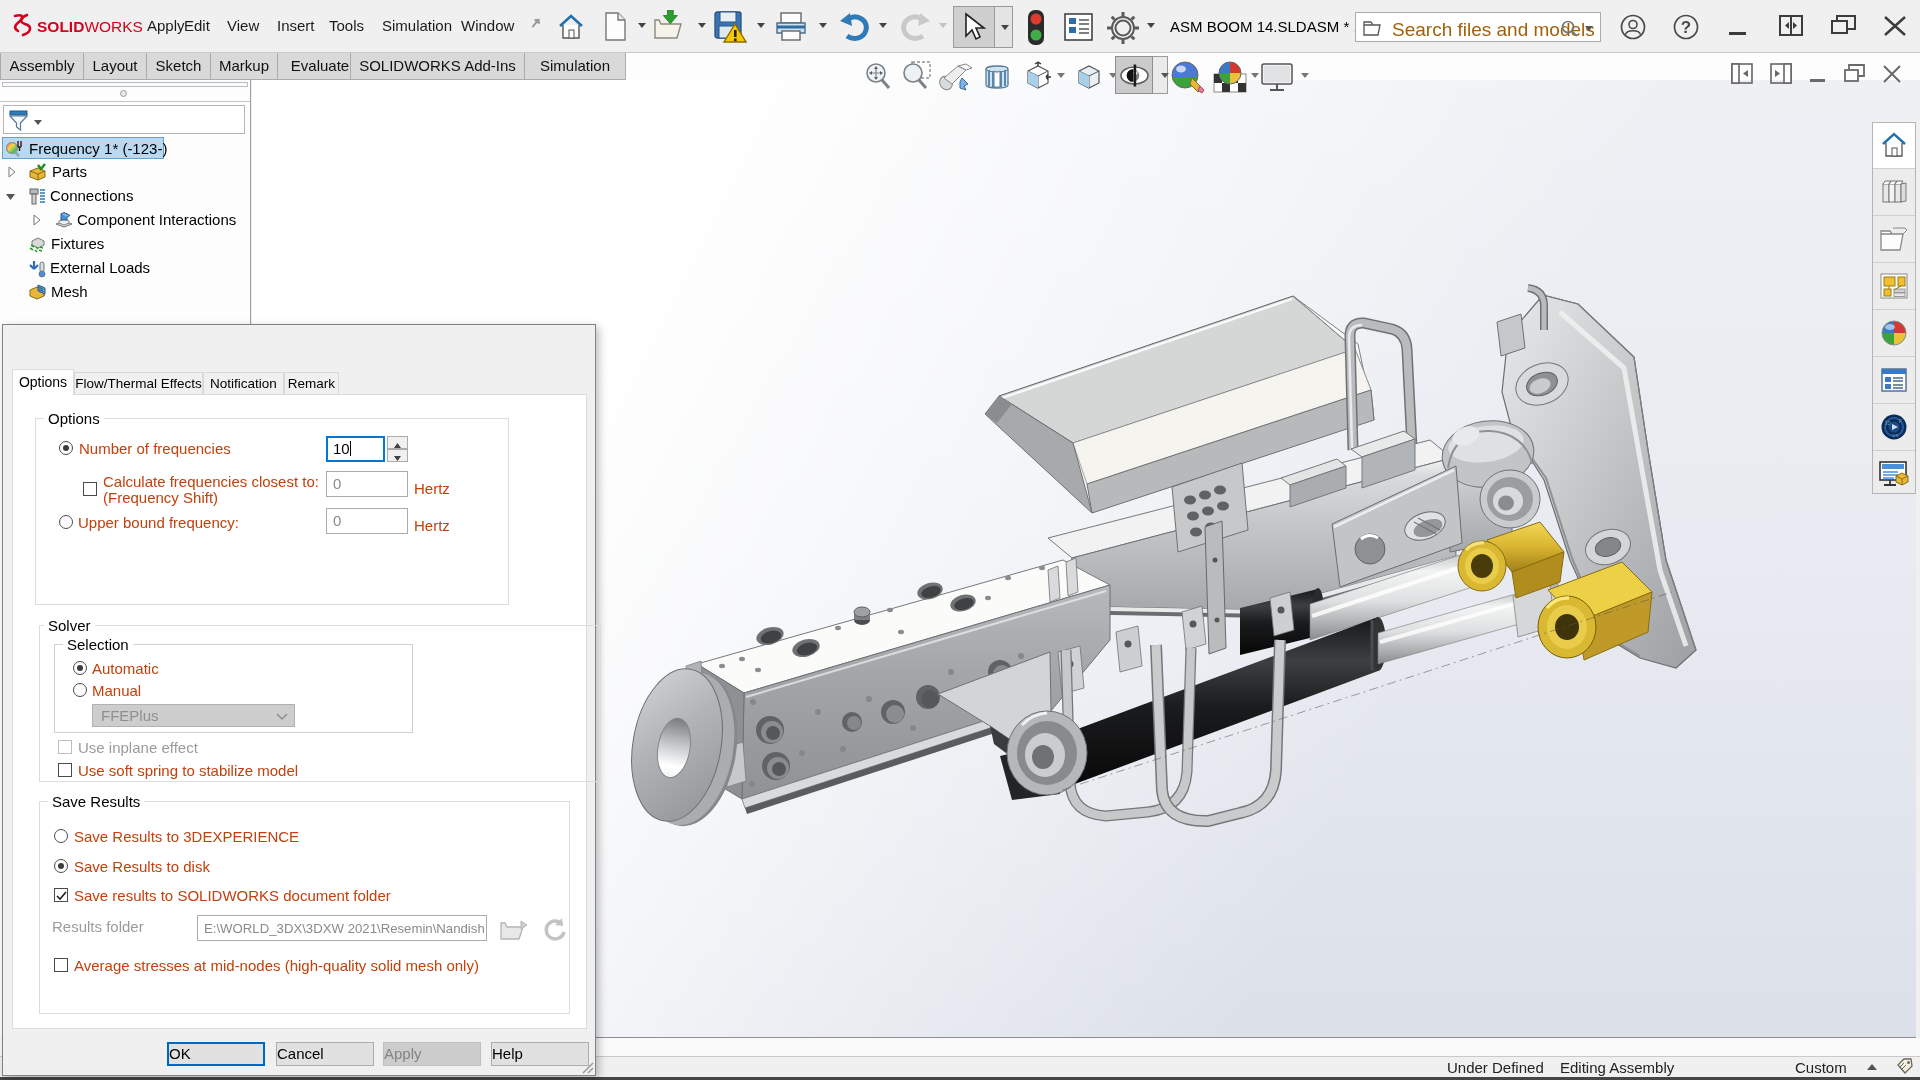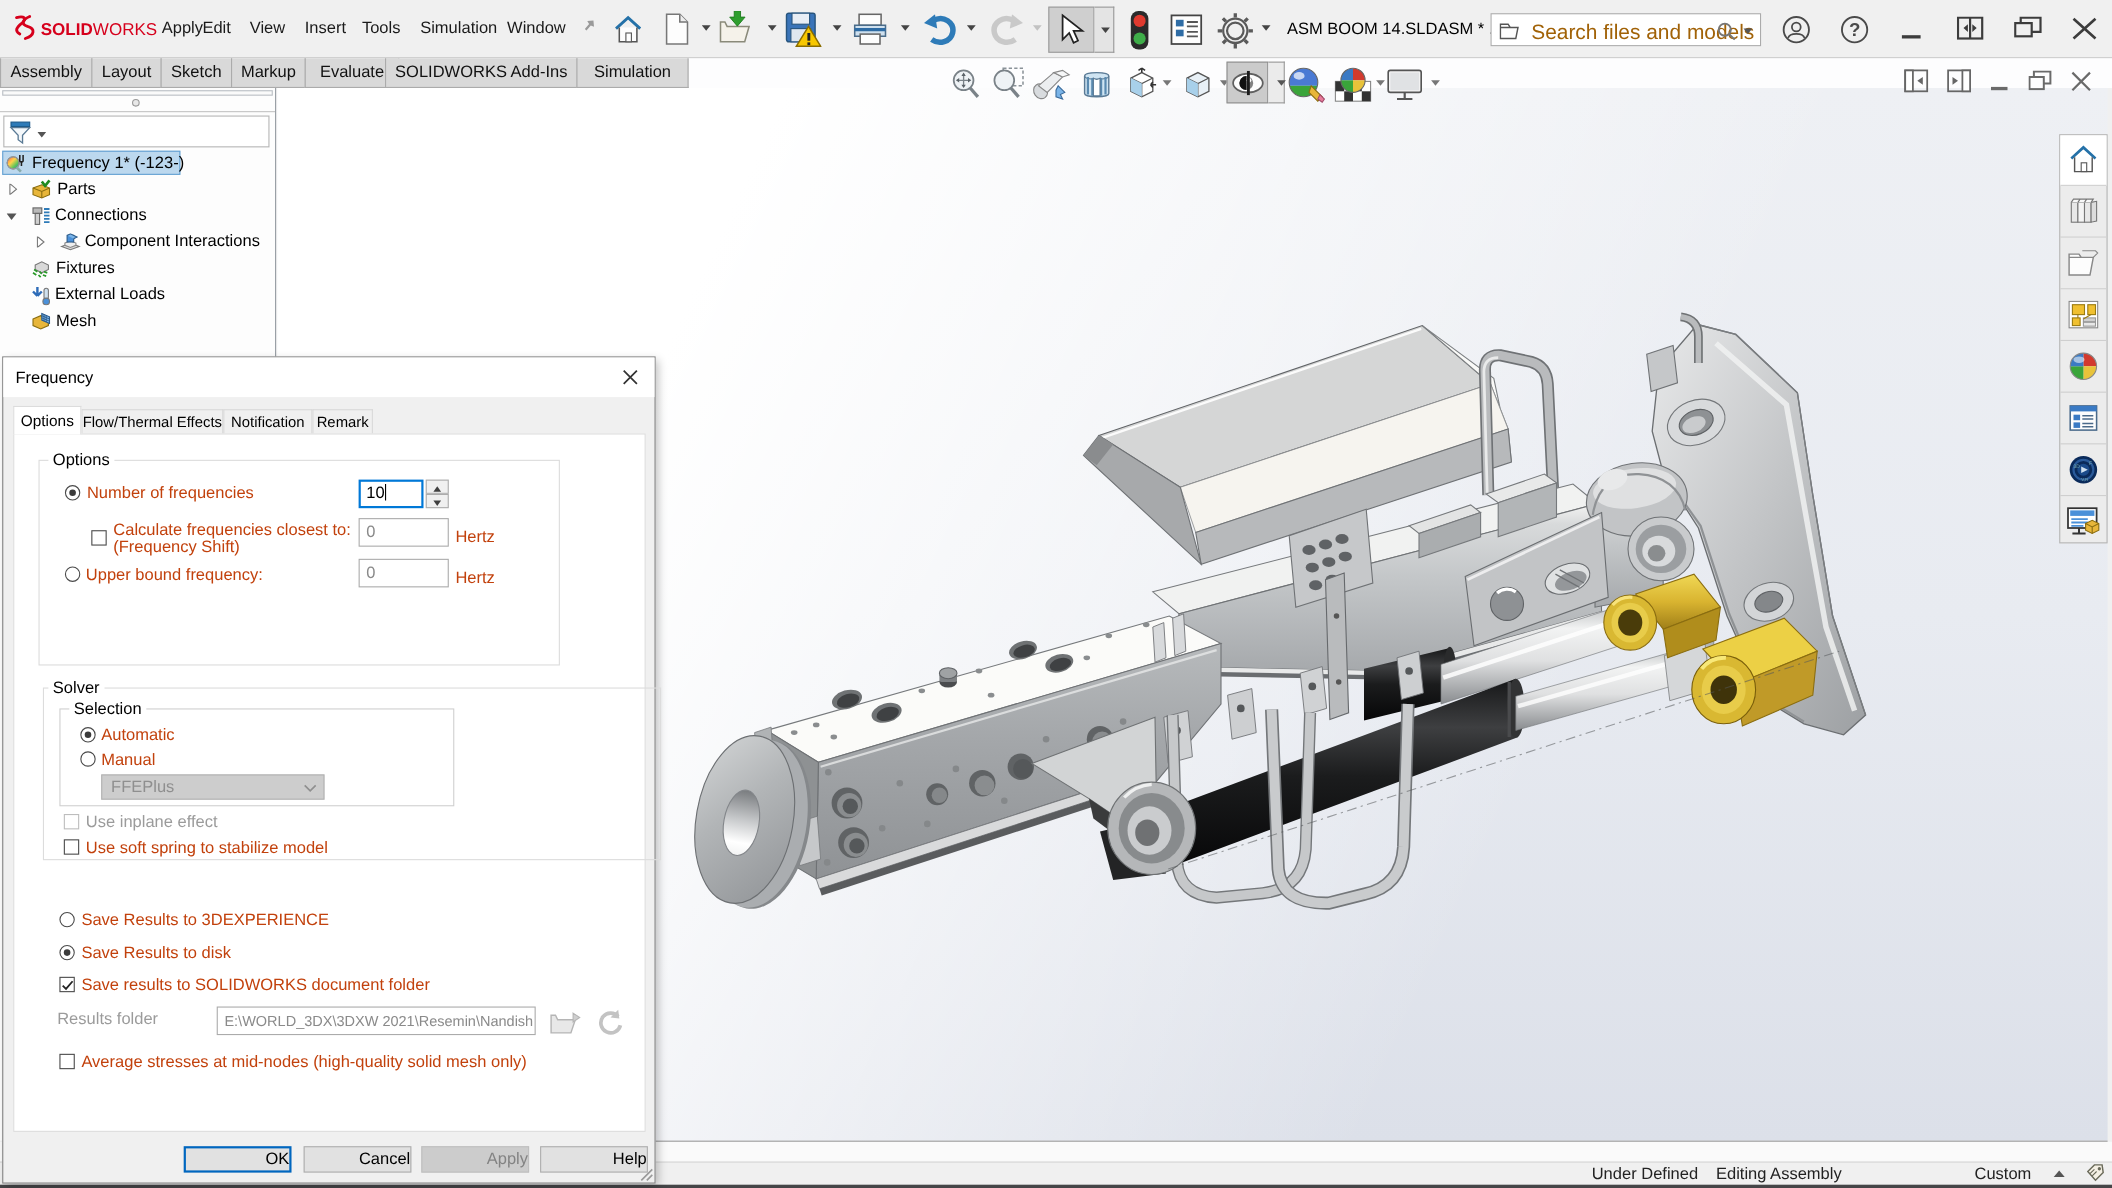--- a/index.html
+++ b/index.html
@@ -35,21 +35,21 @@
 #tabpage { position:absolute; left:9px; top:69px; width:575px; height:635px; background:#ffffff; border:1px solid #dcdcdc; }
 .grp { position:absolute; border:1px solid #dcdcdc; }
 .grp > span { position:absolute; left:8px; top:-9px; background:#ffffff; font-size:15px; padding:0 4px; color:#000; }
 .radio { position:absolute; width:14px; height:14px; border:1px solid #4a4a4a; border-radius:50%; background:#fff; }
 .radio.sel::after { content:""; position:absolute; left:3px; top:3px; width:6px; height:6px; border-radius:50%; background:#3b3b3b; }
 .check { position:absolute; width:14px; height:14px; border:1px solid #4a4a4a; background:#fff; }
 .check.dis { border-color:#bdbdbd; }
 .lbl { position:absolute; font-size:15px; color:#c2410c; white-space:nowrap; }
 .lbl.gray { color:#9b9b9b; }
 .tin { position:absolute; background:#fff; border:1px solid #ababab; font-size:15px; color:#8a8a8a; padding:3px 6px; }
-.btn { position:absolute; width:98px; height:24px; background:#e1e1e1; border:1px solid #adadad; font-size:15px; color:#000; text-align:right; line-height:22px; }
+.btn { position:absolute; width:98px; height:24px; background:#e1e1e1; border:1px solid #adadad; font-size:15px; color:#000; text-align:left; line-height:22px; }
 </style>
 </head>
 <body>
 <div id="app">
   <div id="topbar">
 
     <svg style="position:absolute;left:8px;top:12px;" width="135" height="30" viewBox="0 0 135 30">
       <g fill="none" stroke="#d6001c" stroke-width="2.6" stroke-linecap="round">
         <path d="M7,4 C14,2 17,5 12,9 C7,13 5,16 10,19"></path>
         <path d="M19,3 C12,6 11,10 17,12 C24,14 24,20 15,23"></path>
@@ -749,26 +749,20 @@
         <path d="M6,1 L11,7 L1,7 Z" fill="#555"></path>
       </svg>
     <svg style="position:absolute;left:1896px;top:1px;" width="18" height="17" viewBox="0 0 18 17">
         <path d="M2,7 L8,1 L15,1 L16,8 L9,15 Z" fill="#f4f0e4" stroke="#6a6a5a" stroke-width="1.3"></path>
         <circle cx="12.5" cy="4.5" r="1.5" fill="#6a6a5a"></circle>
         <path d="M4,9 L8,5 M6,11 L10,7" stroke="#6a6a5a" stroke-width="1"></path>
       </svg>
   </div>
   <div id="btmdark"></div>
   <div id="dlg">
-    <div id="dlgtitle">
-        <span>Frequency</span>
-      <svg style="position:absolute;right:14px;top:10px;" width="16" height="16">
-          <path d="M2,2 L14,14 M14,2 L2,14" stroke="#333" stroke-width="1.6" fill="none"></path>
-        </svg>
-    </div>
 
     <div class="tab" style="left:9px;top:44px;width:62px;height:26px;line-height:25px;background:#fff;border-color:#dcdcdc;z-index:3;font-size:14px;">Options</div>
     <div class="tab" style="left:71px;top:47px;width:129px;height:23px;line-height:22px;font-size:13.5px;">Flow/Thermal Effects</div>
     <div class="tab" style="left:200px;top:47px;width:81px;height:23px;line-height:22px;font-size:13.5px;">Notification</div>
     <div class="tab" style="left:281px;top:47px;width:55px;height:23px;line-height:22px;font-size:13.5px;">Remark</div>
     <div id="tabpage"></div>
 
     <div class="grp" style="left:32px;top:93px;width:474px;height:187px;">
         <span>Options</span>
       </div>
@@ -803,20 +797,23 @@
     <div style="position:absolute;left:89px;top:379px;width:203px;height:23px;background:#cdcdcd;border:1px solid #b2b2b2;font-size:15px;color:#8f8f8f;padding:2px 8px;">FFEPlus
       <svg style="position:absolute;right:6px;top:8px;" width="12" height="8">
           <path d="M1,1 L6,6 L11,1" stroke="#8f8f8f" stroke-width="1.5" fill="none"></path>
         </svg>
     </div>
     <div class="check dis" style="left:55px;top:415px;"></div>
     <div class="lbl gray" style="left:75px;top:414px;">Use inplane effect</div>
     <div class="check" style="left:55px;top:438px;"></div>
     <div class="lbl" style="left:75px;top:437px;">Use soft spring to stabilize model</div>
 
+    <div class="grp" style="left:36px;top:476px;width:531px;height:213px;">
+        <span>Save Results</span>
+      </div>
     <div class="radio" style="left:51px;top:504px;"></div>
     <div class="lbl" style="left:71px;top:503px;">Save Results to 3DEXPERIENCE</div>
     <div class="radio sel" style="left:51px;top:534px;"></div>
     <div class="lbl" style="left:71px;top:533px;">Save Results to disk</div>
     <div class="check" style="left:51px;top:563px;"></div>
     <svg style="position:absolute;left:52px;top:564px;" width="13" height="13">
         <path d="M2,7 L5,10 L11,3" stroke="#222" stroke-width="1.6" fill="none"></path>
       </svg>
     <div class="lbl" style="left:71px;top:562px;">Save results to SOLIDWORKS document folder</div>
     <div class="lbl gray" style="left:49px;top:593px;">Results folder</div>

